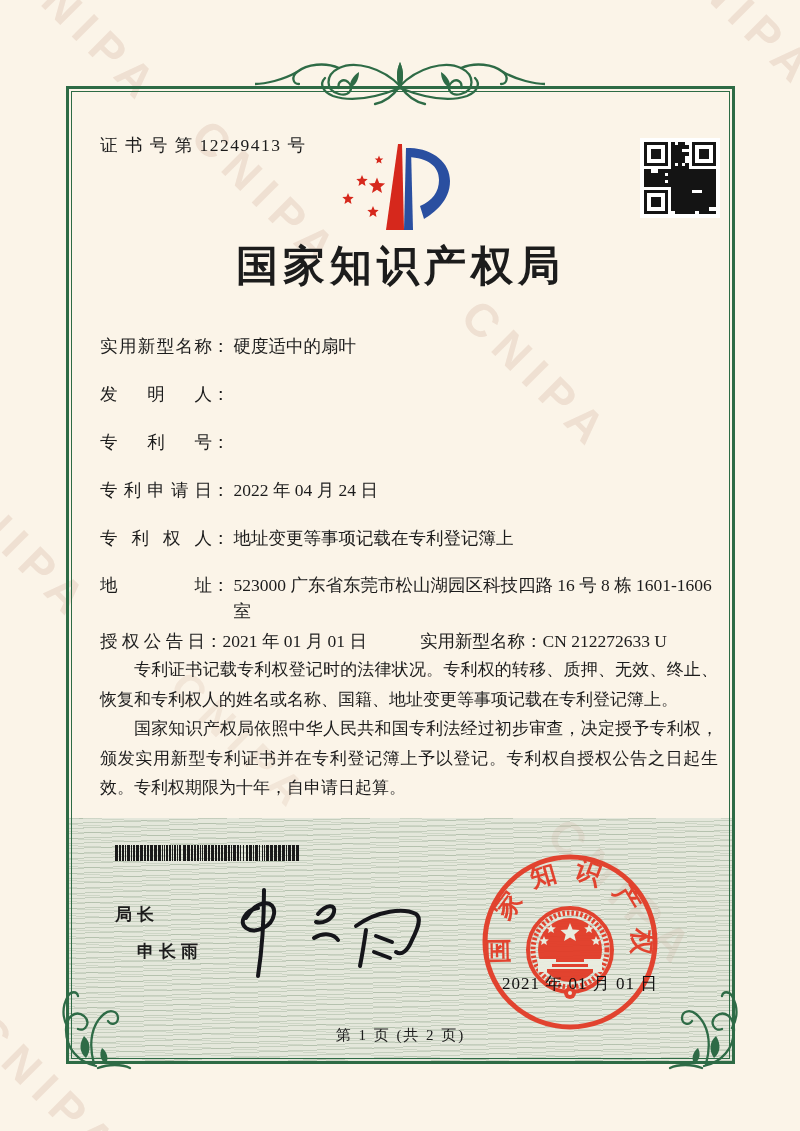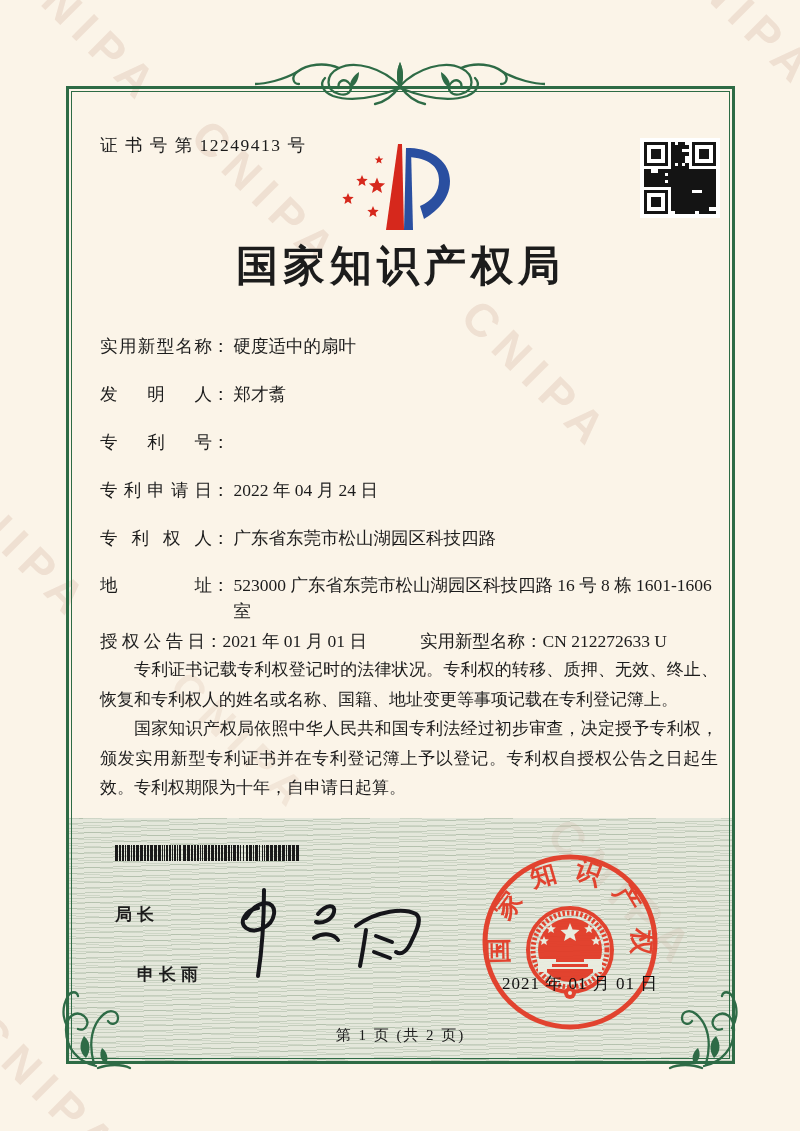--- a/index.html
+++ b/index.html
@@ -66,21 +66,21 @@
   .grant .flabel{width:105px;}
 
   .body-text{left:100px;top:655px;width:618px;font-size:17px;line-height:29.5px;text-align:justify;}
   .body-text p{margin:0;text-indent:2em;}
 
   .barcode{left:115px;top:845px;width:205px;height:16px;display:flex;overflow:hidden;}
   .barcode i{background:#1a1a1a;height:100%;flex:none;display:block;}
 
   .sig-title,.sig-name{left:115px;font-family:"Liberation Sans","DejaVu Sans",sans-serif;
       font-weight:bold;font-size:17px;letter-spacing:5px;}
-  .sig-title{top:903px;} .sig-name{top:963px;padding-left:22px;}
+  .sig-title{top:903px;} .sig-name{top:940px;padding-left:22px;}
   .signature{left:218px;top:880px;width:218px;height:102px;}
   .signature path{stroke:#15151a;stroke-width:4;fill:none;stroke-linecap:round;stroke-linejoin:round;}
 
   .seal{left:481px;top:853px;width:178px;height:178px;mix-blend-mode:multiply;opacity:.95;}
   .seal svg{width:100%;height:100%;}
   .sred{fill:#e23a26;} .sring{stroke:#e23a26;stroke-width:5;fill:none;}
   .spaper{fill:#e9ece0;}
   .ring-text{font-size:26px;font-weight:bold;letter-spacing:15px;fill:#e23a26;
              font-family:"Liberation Serif","DejaVu Serif",serif;}
   .seal-date{left:498px;top:972px;width:164px;text-align:center;font-size:17px;
@@ -495,35 +495,34 @@
     <h1 class="title">国家知识产权局</h1>
 
     <div class="field f1">
       <span class="flabel">实用新型名称</span>
         <span class="colon"></span>
       <span class="fvalue">硬度适中的扇叶</span>
     </div>
     <div class="field f2">
       <span class="flabel">发明人</span>
         <span class="colon"></span>
-      <span class="fvalue">郑才翥</span>
     </div>
     <div class="field f3">
       <span class="flabel">专利号</span>
         <span class="colon"></span>
     </div>
     <div class="field f4">
       <span class="flabel">专利申请日</span>
         <span class="colon"></span>
       <span class="fvalue">2022 年 04 月 24 日</span>
     </div>
     <div class="field f5">
       <span class="flabel">专利权人</span>
         <span class="colon"></span>
-      <span class="fvalue">广东省东莞市松山湖园区科技四路</span>
+      <span class="fvalue">地址变更等事项记载在专利登记簿上</span>
     </div>
     <div class="field f6">
       <span class="flabel">地址</span>
         <span class="colon"></span>
       <span class="fvalue">523000 广东省东莞市松山湖园区科技四路 16 号 8 栋 1601-1606 室</span>
     </div>
 
     <div class="field grant">
       <span class="gpair">
         <span class="flabel">授权公告日</span>

